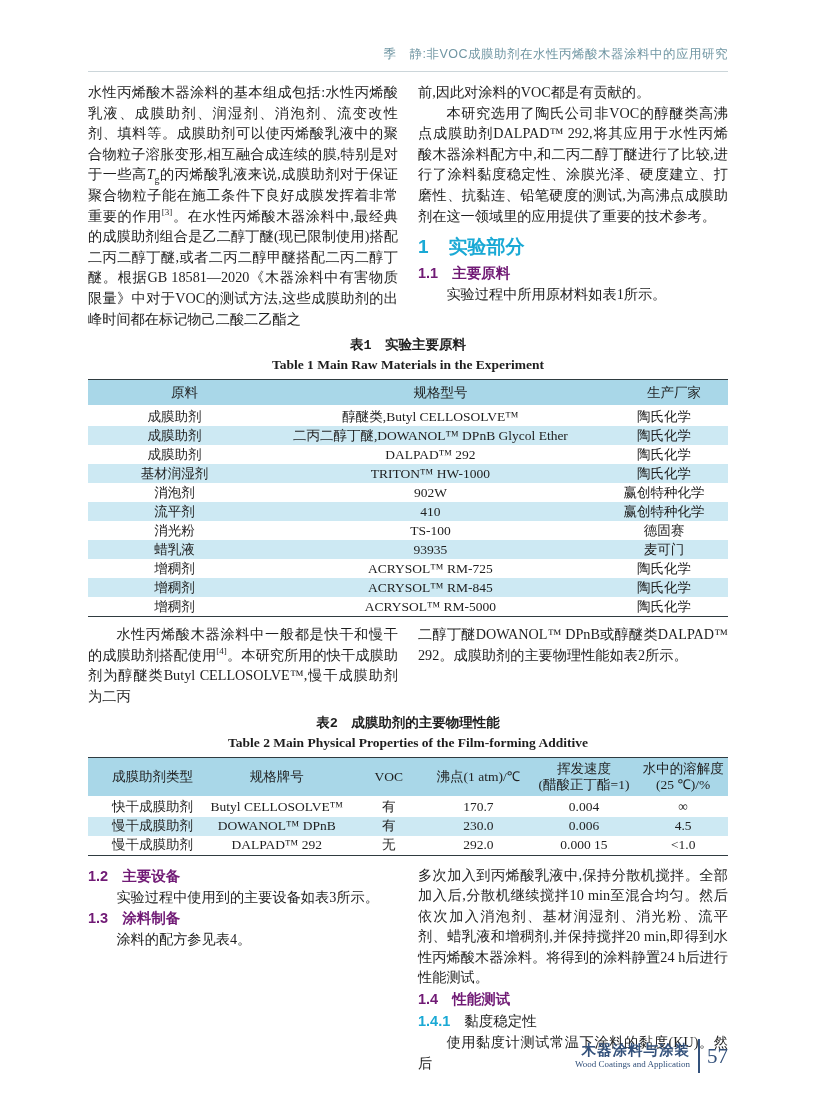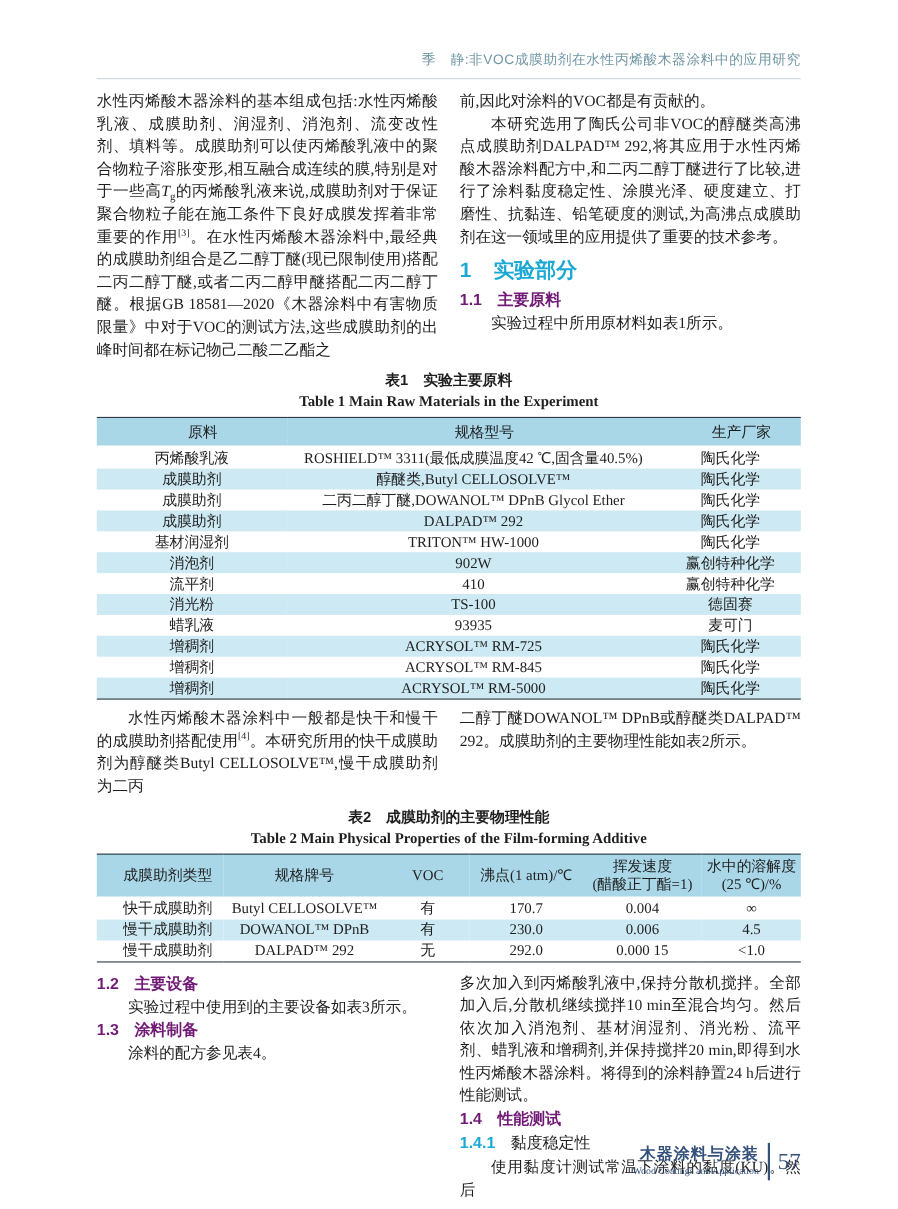--- a/index.html
+++ b/index.html
@@ -29,21 +29,21 @@
   .h1{margin-top:8px;margin-bottom:2px;font-family:"Liberation Sans",sans-serif;font-weight:bold;
       font-size:19px;line-height:26px;color:#1aa9d5;}
   .h1 .num{margin-right:20px;}
   .h2{font-family:"Liberation Sans",sans-serif;font-weight:bold;font-size:14.5px;line-height:22px;color:#701a75;}
   .h2 .num{margin-right:14px;}
   .h3{font-size:14.5px;line-height:22px;}
   .h3 .num{font-family:"Liberation Sans",sans-serif;font-weight:bold;color:#1aa9d5;margin-right:14px;}
   .h3 .ttl{font-family:"Liberation Sans",sans-serif;color:#1e1e1e;}
 
   
-  .tbl-caption-zh{text-align:center;font-family:Liberation Sans, sans-serif;font-weight:bold;
+  .tbl-caption-zh{text-align:center;font-family:Liberation Mono, monospace;font-weight:bold;
       font-size:13.5px;line-height:18px;margin-top:8px;}
   .tbl-caption-en{text-align:center;font-weight:bold;font-size:13.5px;line-height:18px;margin:1px 0 5px;}
   table{width:100%;border-collapse:collapse;border-top:1.5px solid #2f3b40;border-bottom:1.5px solid #2f3b40;
       font-size:13.5px;}
   thead th{background:#a9d7e8;font-weight:normal;text-align:center;padding:2px 4px;}
   .t1 thead th{height:21px;padding-left:24px;}
   .t1 tbody td{height:19px;}
   tbody td{text-align:center;padding:0 4px;}
   tbody tr:nth-child(even){background:#cde9f3;}
   thead tr{border-bottom:2px solid #ffffff;}
@@ -93,25 +93,20 @@
           </colgroup>
         <thead>
           <tr>
             <th>原料</th>
             <th>规格型号</th>
             <th>生产厂家</th>
           </tr>
         </thead>
         <tbody>
           <tr>
-              <td>丙烯酸乳液</td>
-              <td>ROSHIELD™ 3311(最低成膜温度42 ℃,固含量40.5%)</td>
-              <td>陶氏化学</td>
-            </tr>
-          <tr>
               <td>成膜助剂</td>
               <td>醇醚类,Butyl CELLOSOLVE™</td>
               <td>陶氏化学</td>
             </tr>
           <tr>
               <td>成膜助剂</td>
               <td>二丙二醇丁醚,DOWANOL™ DPnB Glycol Ether</td>
               <td>陶氏化学</td>
             </tr>
           <tr>

